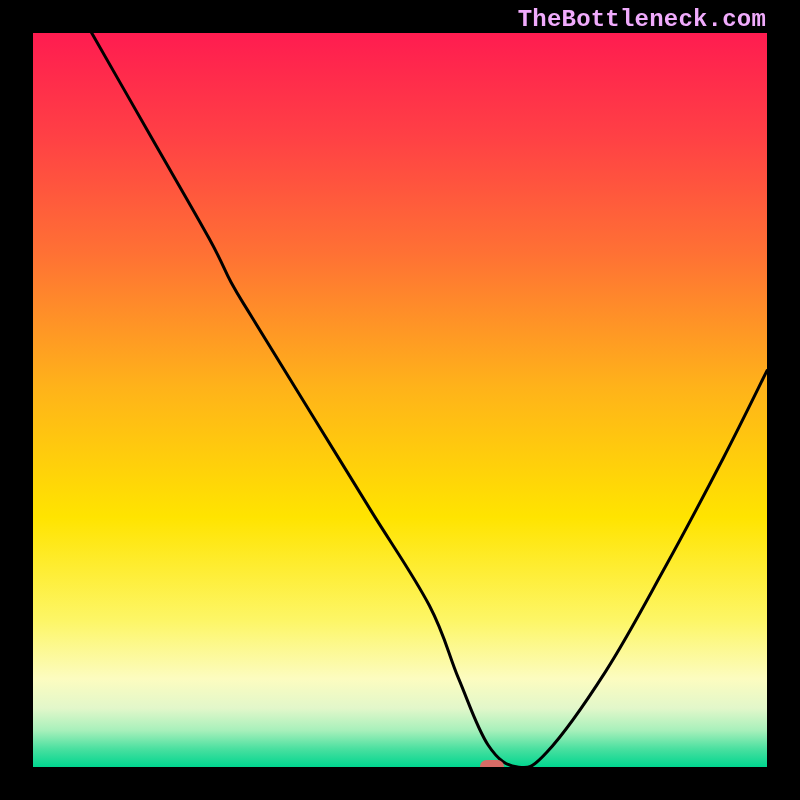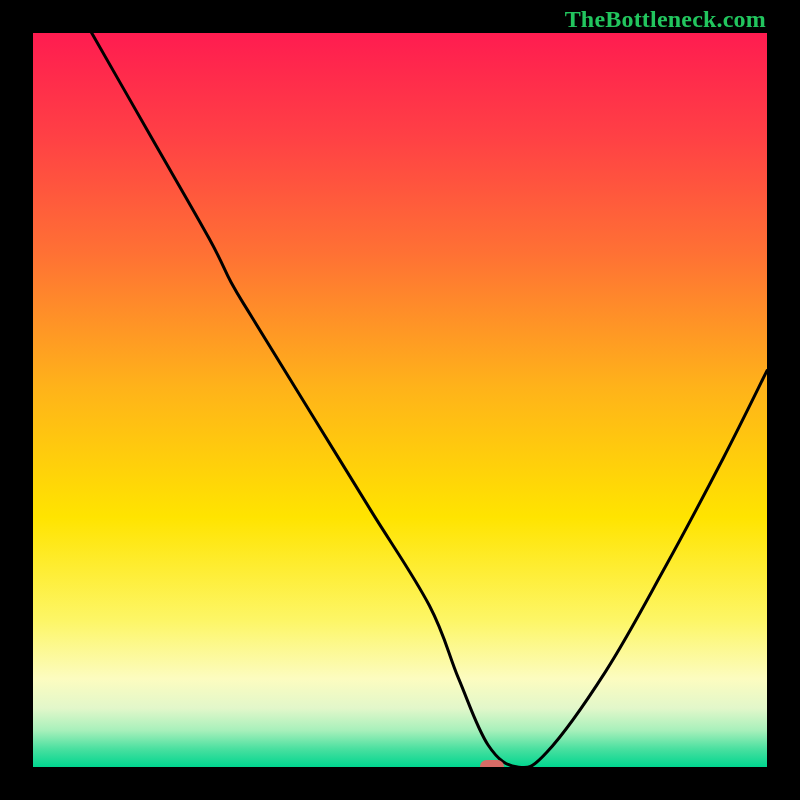--- a/index.html
+++ b/index.html
@@ -23,24 +23,24 @@
     left: 33px;
     top: 33px;
     width: 734px;
     height: 734px;
     overflow: hidden;
   }
   .watermark {
     position: absolute;
     top: 6px;
     right: 34px;
-    font-family: Liberation Serif, serif;
+    font-family: Liberation Mono, monospace;
     font-size: 24px;
     font-weight: 600;
-    color: #22c55e;
+    color: #f0abfc;
     letter-spacing: 0.2px;
   }
   .curve {
     position: absolute;
     left: 0;
     top: 0;
   }
   .marker {
     position: absolute;
     width: 24px;

